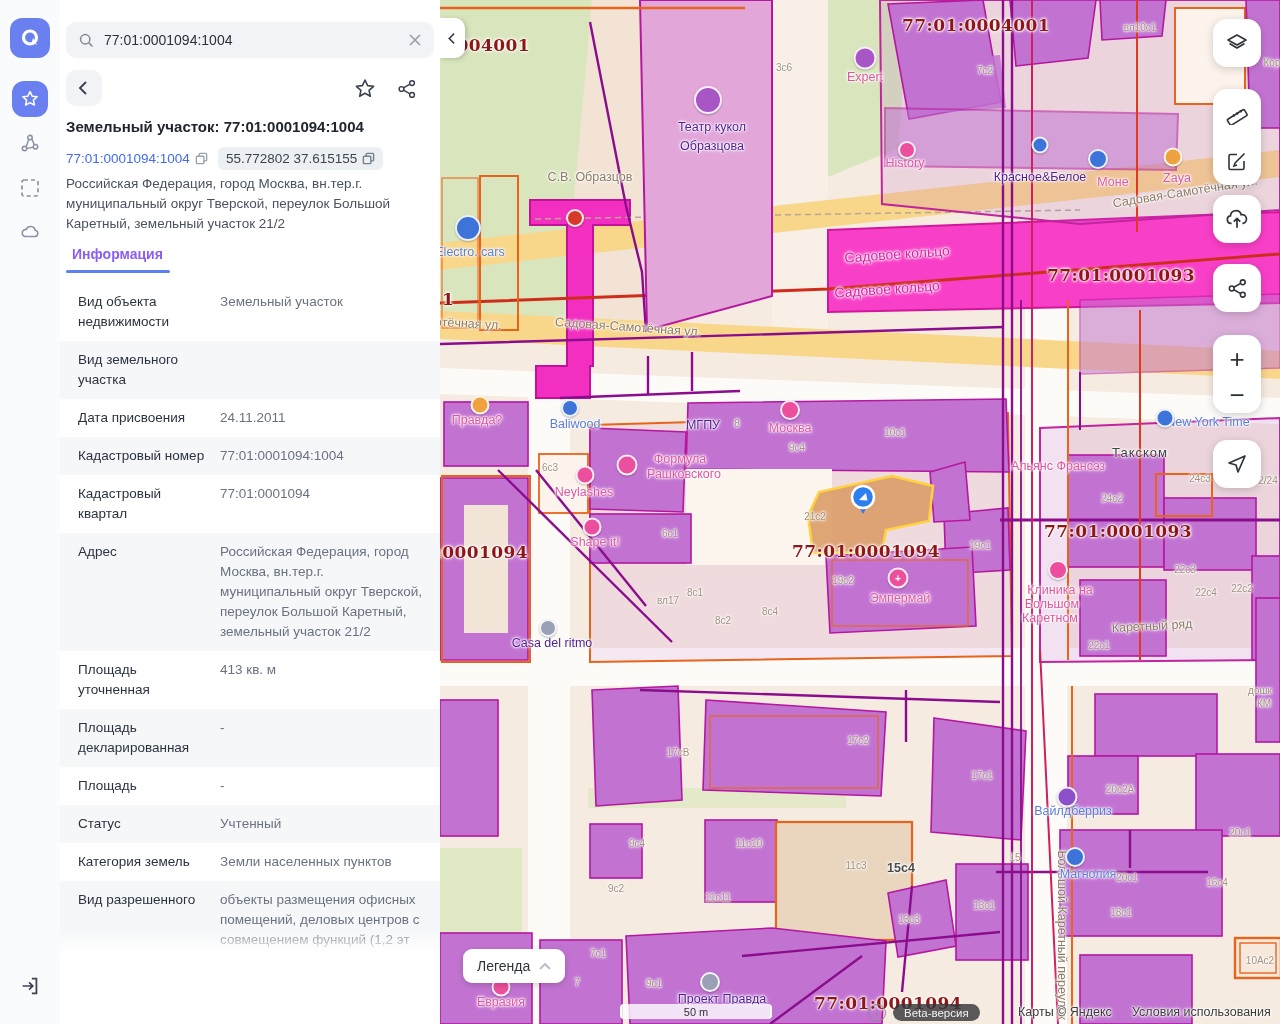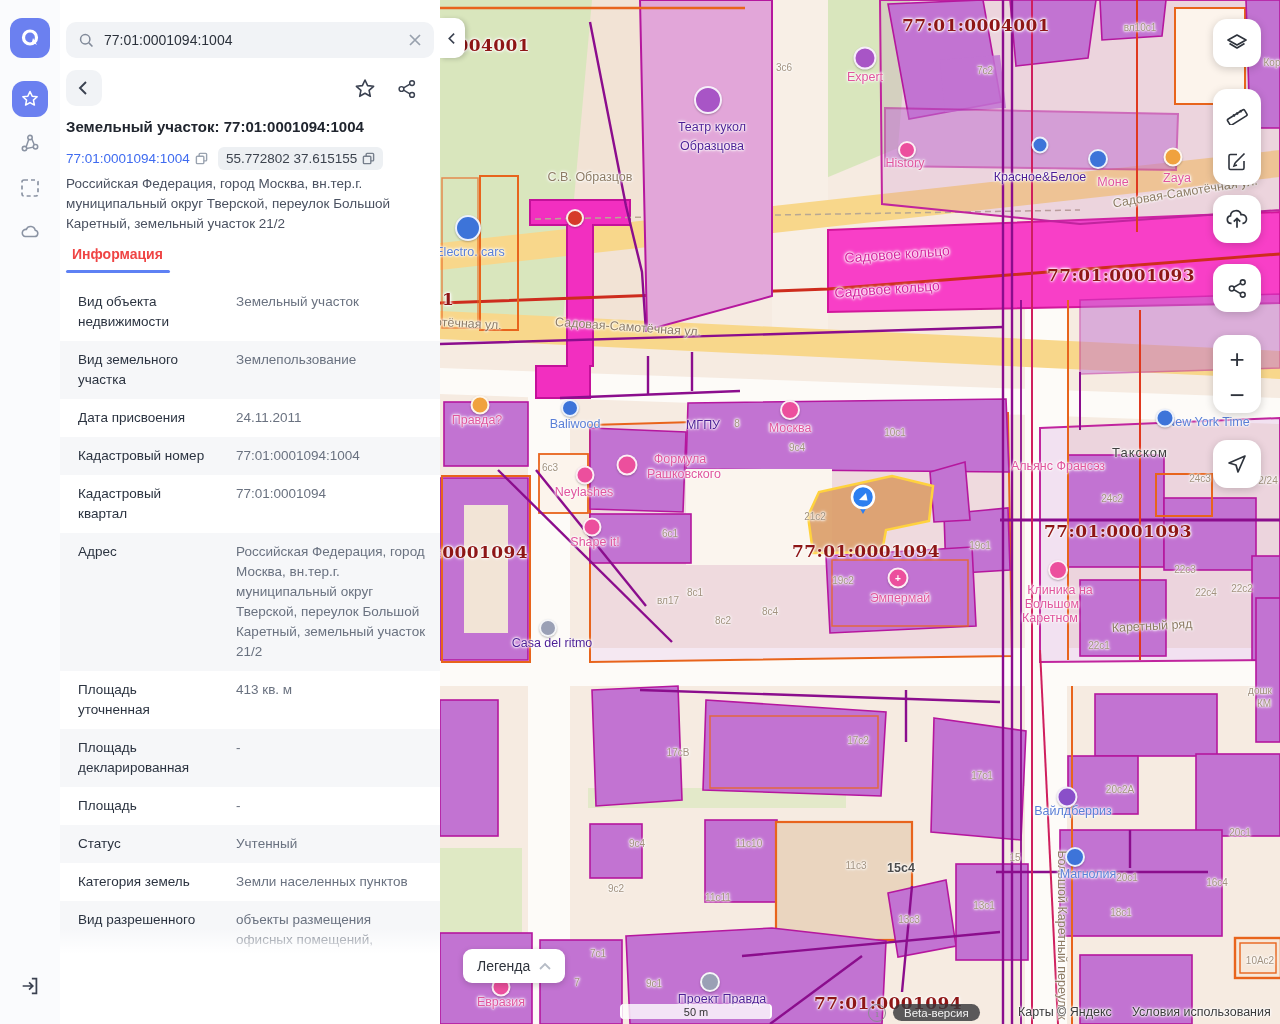--- a/index.html
+++ b/index.html
@@ -16,25 +16,25 @@
   #searchbar{position:absolute;left:6px;top:22px;width:368px;height:36px;background:#f1f3f6;border-radius:10px;display:flex;align-items:center;padding:0 12px;box-sizing:border-box;gap:9px;}
   #searchbar .q{flex:1;font-size:14px;color:#2b313b;}
   #back-btn{position:absolute;left:6px;top:70px;width:36px;height:36px;border-radius:10px;background:#f1f3f6;display:flex;align-items:center;justify-content:center;color:#3a4150;}
   .hdr-ico{position:absolute;top:76px;width:26px;height:26px;color:#3a4150;display:flex;align-items:center;justify-content:center;}
   #panel-title{position:absolute;left:6px;top:118px;width:360px;font-size:15px;font-weight:bold;color:#20252e;}
   #chips{position:absolute;left:6px;top:147px;display:flex;gap:10px;align-items:center;}
   .chip{display:flex;align-items:center;gap:5px;font-size:13.5px;}
   .chip-blue{color:#3f6bf0;}
   .chip-gray{background:#edf0f3;border-radius:6px;padding:4px 8px;color:#3c434e;}
   #address{position:absolute;left:6px;top:174px;width:348px;font-size:13.5px;line-height:20px;color:#4a5160;}
-  #tab{position:absolute;left:12px;top:246px;font-size:14px;font-weight:bold;color:#ef4444;}
+  #tab{position:absolute;left:12px;top:246px;font-size:14px;font-weight:bold;color:#8b5cf6;}
   #tab-underline{position:absolute;left:6px;top:270px;width:104px;height:3px;background:#5e81f4;border-radius:2px;}
   #rows-wrap{position:absolute;left:0;top:283px;width:380px;height:675px;overflow:hidden;}
   #rows-wrap:after{content:"";position:absolute;left:0;bottom:0;width:100%;height:30px;background:linear-gradient(rgba(255,255,255,0),#fff 85%);}
-  .row{display:grid;grid-template-columns:130px 1fr;gap:28px;padding:9px 12px 9px 18px;box-sizing:border-box;}
+  .row{display:grid;grid-template-columns:130px 1fr;gap:12px;padding:9px 12px 9px 18px;box-sizing:border-box;}
   .row:nth-child(even){background:#f6f7f9;}
   .row .lab{font-size:13.5px;line-height:20px;color:#2b3340;}
   .row .val{font-size:13.5px;line-height:20px;color:#6a7280;}
 
   
   #map{position:absolute;left:440px;top:0;width:840px;height:1024px;overflow:hidden;background:#f6ebe1;}
   #map svg.base{position:absolute;left:0;top:0;}
   #labels,#micons{position:absolute;left:0;top:0;width:100%;height:100%;pointer-events:none;}
   .lbl{position:absolute;white-space:nowrap;transform:translate(-50%,-50%);}
   .halo{text-shadow:0 0 2px #fff,0 0 2px #fff,0 0 3px #fff,0 0 4px #fff;}
@@ -163,21 +163,20 @@
     <div id="tab-underline"></div>
 
     <div id="rows-wrap">
       <div class="row">
         <div class="lab">Вид объекта недвижимости</div>
         <div class="val">Земельный участок</div>
       </div>
 
       <div class="row">
         <div class="lab">Вид земельного участка</div>
-        <div class="val">Землепользование</div>
       </div>
 
       <div class="row">
         <div class="lab">Дата присвоения</div>
         <div class="val">24.11.2011</div>
       </div>
 
       <div class="row">
         <div class="lab">Кадастровый номер</div>
         <div class="val">77:01:0001094:1004</div>

